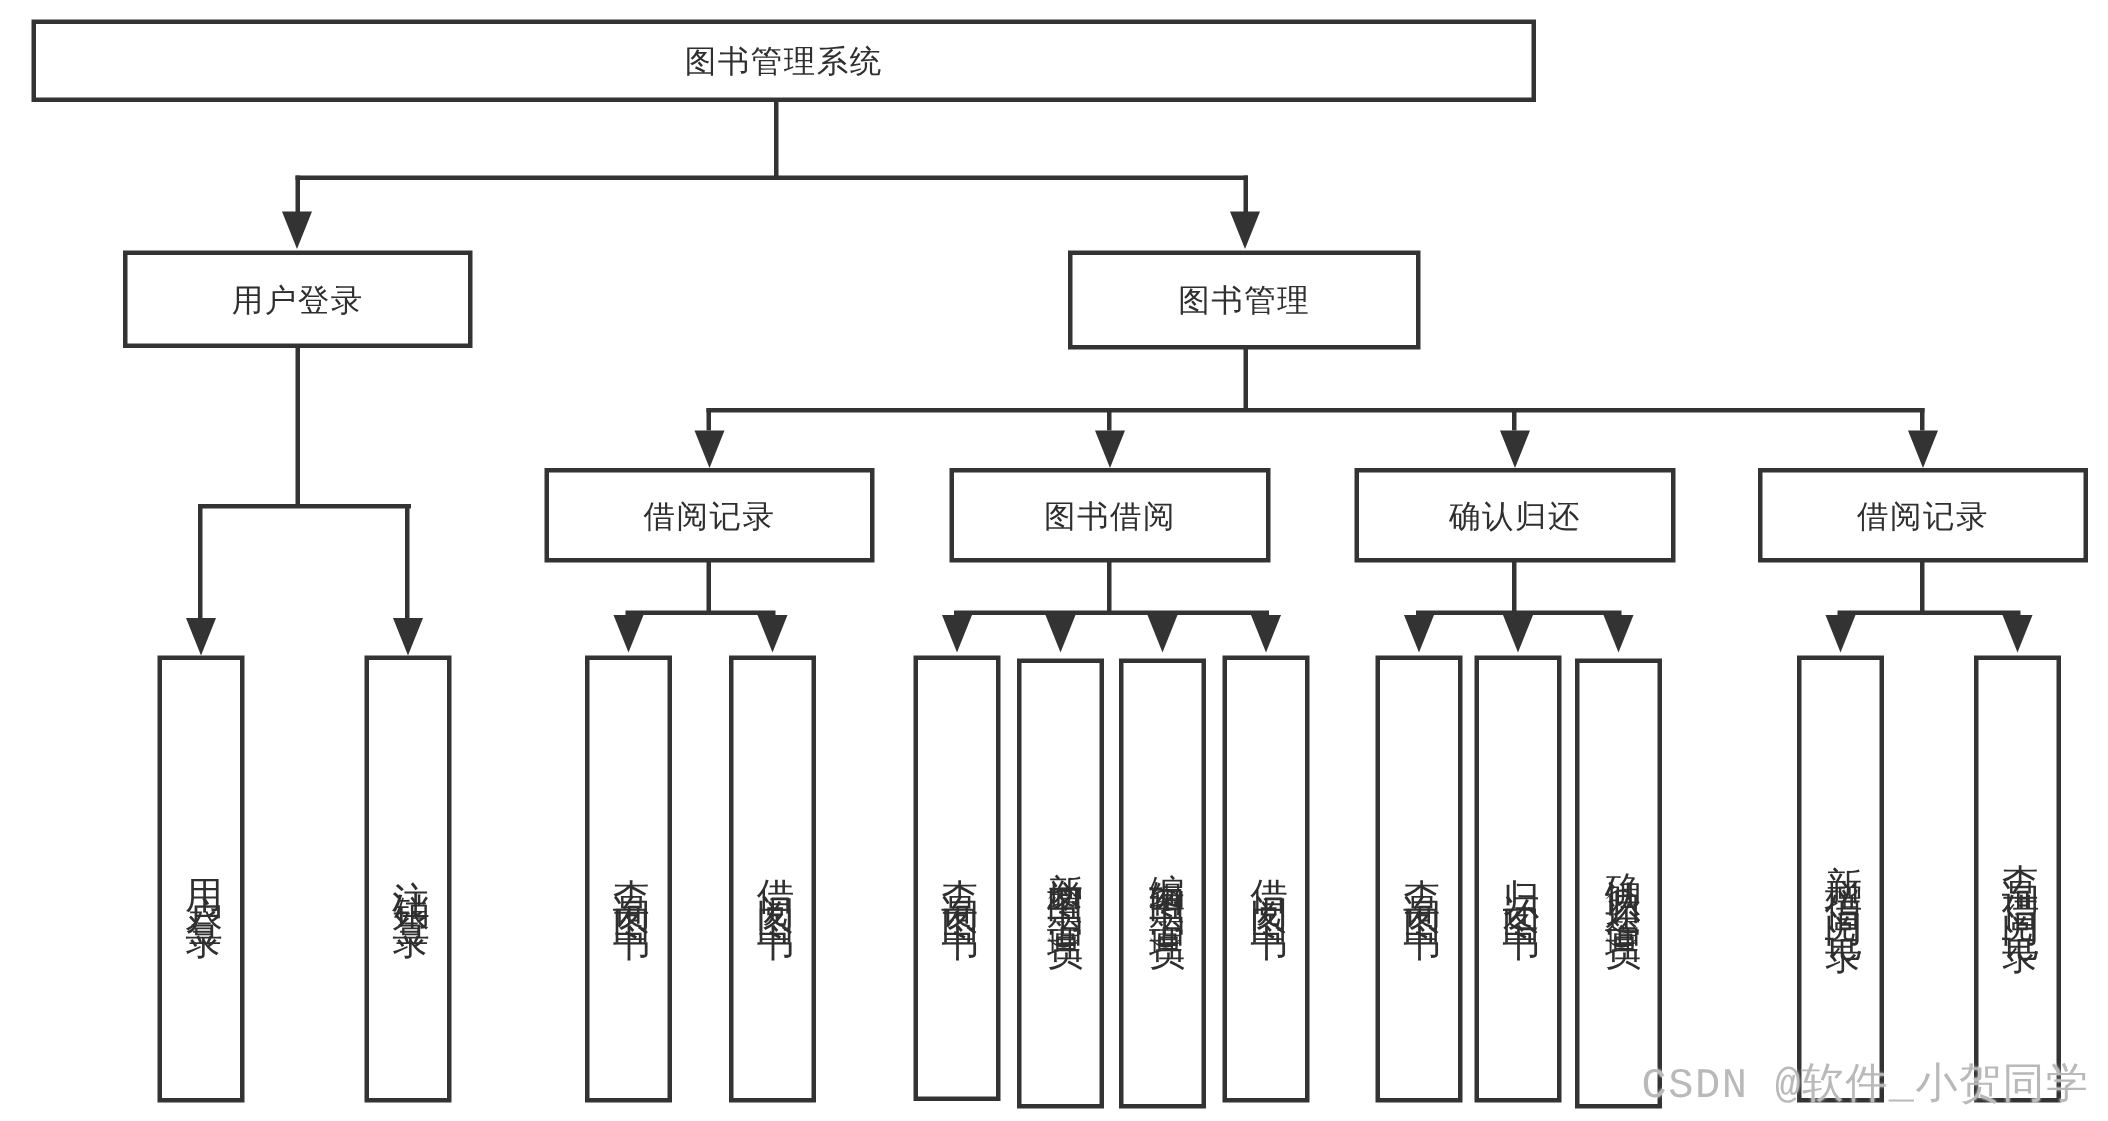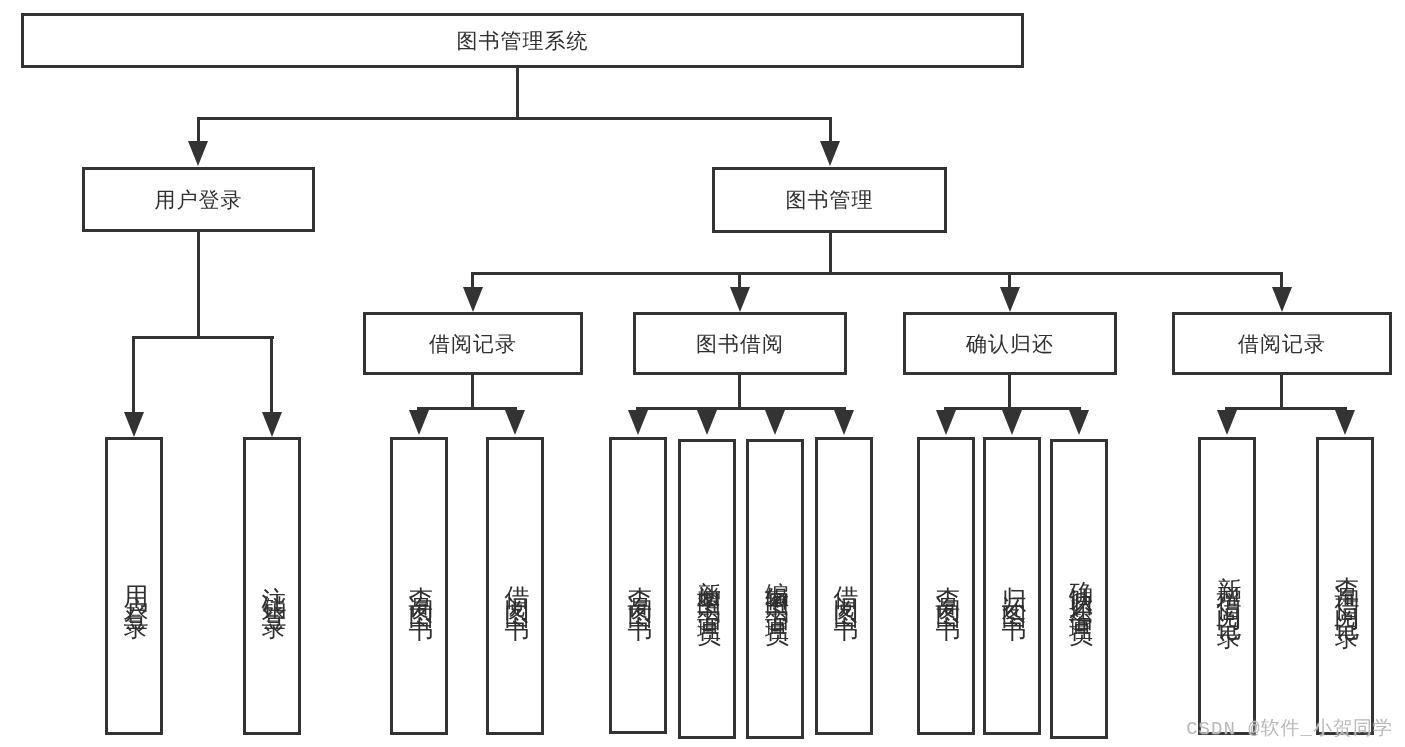--- a/index.html
+++ b/index.html
@@ -20,21 +20,21 @@
   .vline,.hline{position:absolute;background:#333;}
   .vline{width:3px;}
   .hline{height:3px;}
   .arrow{
     position:absolute;width:0;height:0;
     border-left:10px solid transparent;border-right:10px solid transparent;
     border-top:25px solid #333;
   }
   .watermark{
     position:absolute;right:12px;bottom:6px;z-index:5;
-    font-size:19px;color:#b9b9b9;letter-spacing:1px;white-space:nowrap;
+    font-size:28px;color:#b9b9b9;letter-spacing:1px;white-space:nowrap;
     text-shadow:0 0 2px #ffffff;
   }
 </style>
 </head>
 <body>
 
 <div id="stage">
 
   <div class="node hlabel" style="left:21px;top:13px;width:1003px;height:55px;">图书管理系统</div>
 

